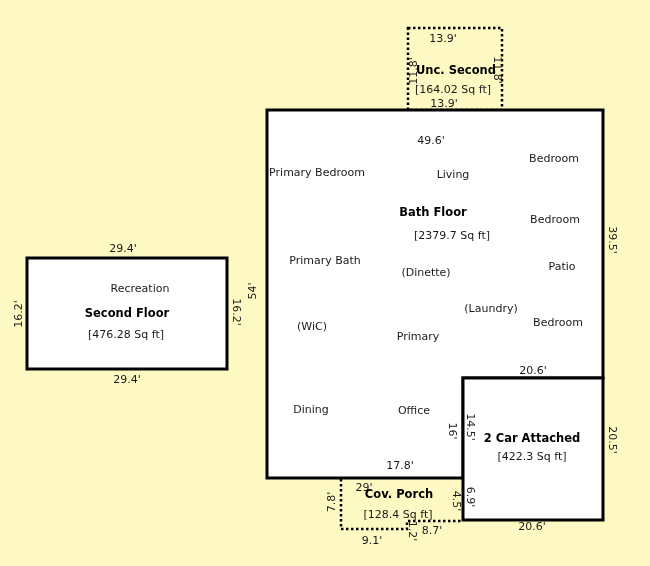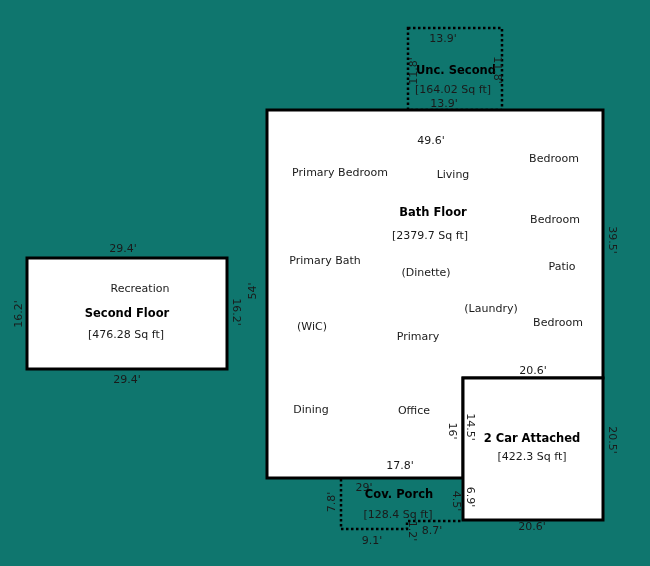--- a/index.html
+++ b/index.html
@@ -1,19 +1,19 @@
 <!DOCTYPE html>
 <html><head>
 <meta charset="utf-8">
 <style>
   html,body { margin:0; padding:0; background:#ffffff; }
   #plan {
     position:relative;
     width:650px; height:566px;
-    background:#0f766e;
+    background:#fef9c3;
     font-family:"DejaVu Sans", "Liberation Sans", sans-serif;
     overflow:hidden;
   }
   #walls { position:absolute; left:0; top:0; }
   .lbl {
     position:absolute;
     font-size:11px;
     color:#1a1a1a;
     white-space:nowrap;
     transform:translate(-50%,-50%);
@@ -42,25 +42,25 @@
   </svg>
 
   <span class="lbl" style="left:443px;top:38px">13.9'</span>
   <span class="lbl vccw" style="left:413px;top:71px">11.8'</span>
   <span class="lbl bold" style="left:456px;top:71px">Unc. Second</span>
   <span class="lbl vcw" style="left:497px;top:70px">11.8'</span>
   <span class="lbl" style="left:453px;top:89px">[164.02 Sq ft]</span>
   <span class="lbl" style="left:444px;top:103px">13.9'</span>
 
   <span class="lbl" style="left:431px;top:140px">49.6'</span>
-  <span class="lbl" style="left:340px;top:172px">Primary Bedroom</span>
+  <span class="lbl" style="left:317px;top:172px">Primary Bedroom</span>
   <span class="lbl" style="left:453px;top:174px">Living</span>
   <span class="lbl" style="left:554px;top:158px">Bedroom</span>
   <span class="lbl bold" style="left:433px;top:213px">Bath Floor</span>
-  <span class="lbl" style="left:430px;top:235px">[2379.7 Sq ft]</span>
+  <span class="lbl" style="left:452px;top:235px">[2379.7 Sq ft]</span>
   <span class="lbl" style="left:555px;top:219px">Bedroom</span>
   <span class="lbl" style="left:325px;top:260px">Primary Bath</span>
   <span class="lbl" style="left:426px;top:272px">(Dinette)</span>
   <span class="lbl" style="left:562px;top:266px">Patio</span>
   <span class="lbl" style="left:491px;top:308px">(Laundry)</span>
   <span class="lbl" style="left:312px;top:326px">(WiC)</span>
   <span class="lbl" style="left:418px;top:336px">Primary</span>
   <span class="lbl" style="left:558px;top:322px">Bedroom</span>
   <span class="lbl" style="left:311px;top:409px">Dining</span>
   <span class="lbl" style="left:414px;top:410px">Office</span>

